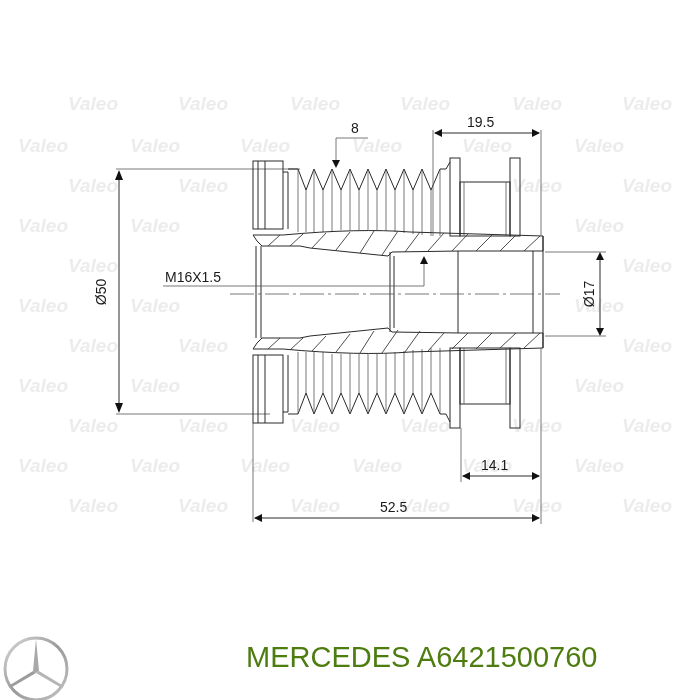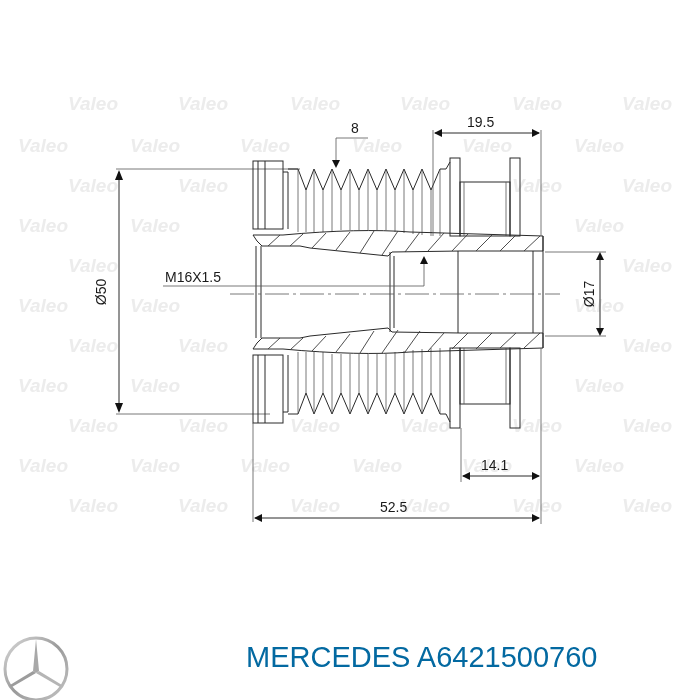--- a/index.html
+++ b/index.html
@@ -3,21 +3,21 @@
 <meta charset="utf-8">
 <style>
   html, body { margin:0; padding:0; background:#ffffff; }
   #canvas { position:relative; width:700px; height:700px; overflow:hidden; background:#ffffff; font-family:"Liberation Sans", sans-serif; }
   svg { position:absolute; left:0; top:0; }
   .wm { font-family:"Liberation Sans", sans-serif; font-size:19px; font-weight:bold; fill:#ececec; font-style:italic; }
   .dim { font-family:"Liberation Sans", sans-serif; font-size:14px; fill:#1a1a1a; }
   .line { stroke:#2a2a2a; stroke-width:1; fill:none; }
   .thin { stroke:#555; stroke-width:0.8; fill:none; }
   .hatch { stroke:#3a3a3a; stroke-width:0.9; }
-  .footer-text { position:absolute; left:246px; top:641px; font-size:29px; color:#0369a1; letter-spacing:0px; white-space:nowrap; }
+  .footer-text { position:absolute; left:246px; top:641px; font-size:29px; color:#4d7c0f; letter-spacing:0px; white-space:nowrap; }
   .logo { position:absolute; left:2px; top:635px; width:68px; height:68px; }
 </style>
 </head>
 <body>
 
 <div id="canvas">
 <svg width="700" height="700" viewBox="0 0 700 700">
 
   <g>
     <text class="wm" x="68" y="110">Valeo</text>

